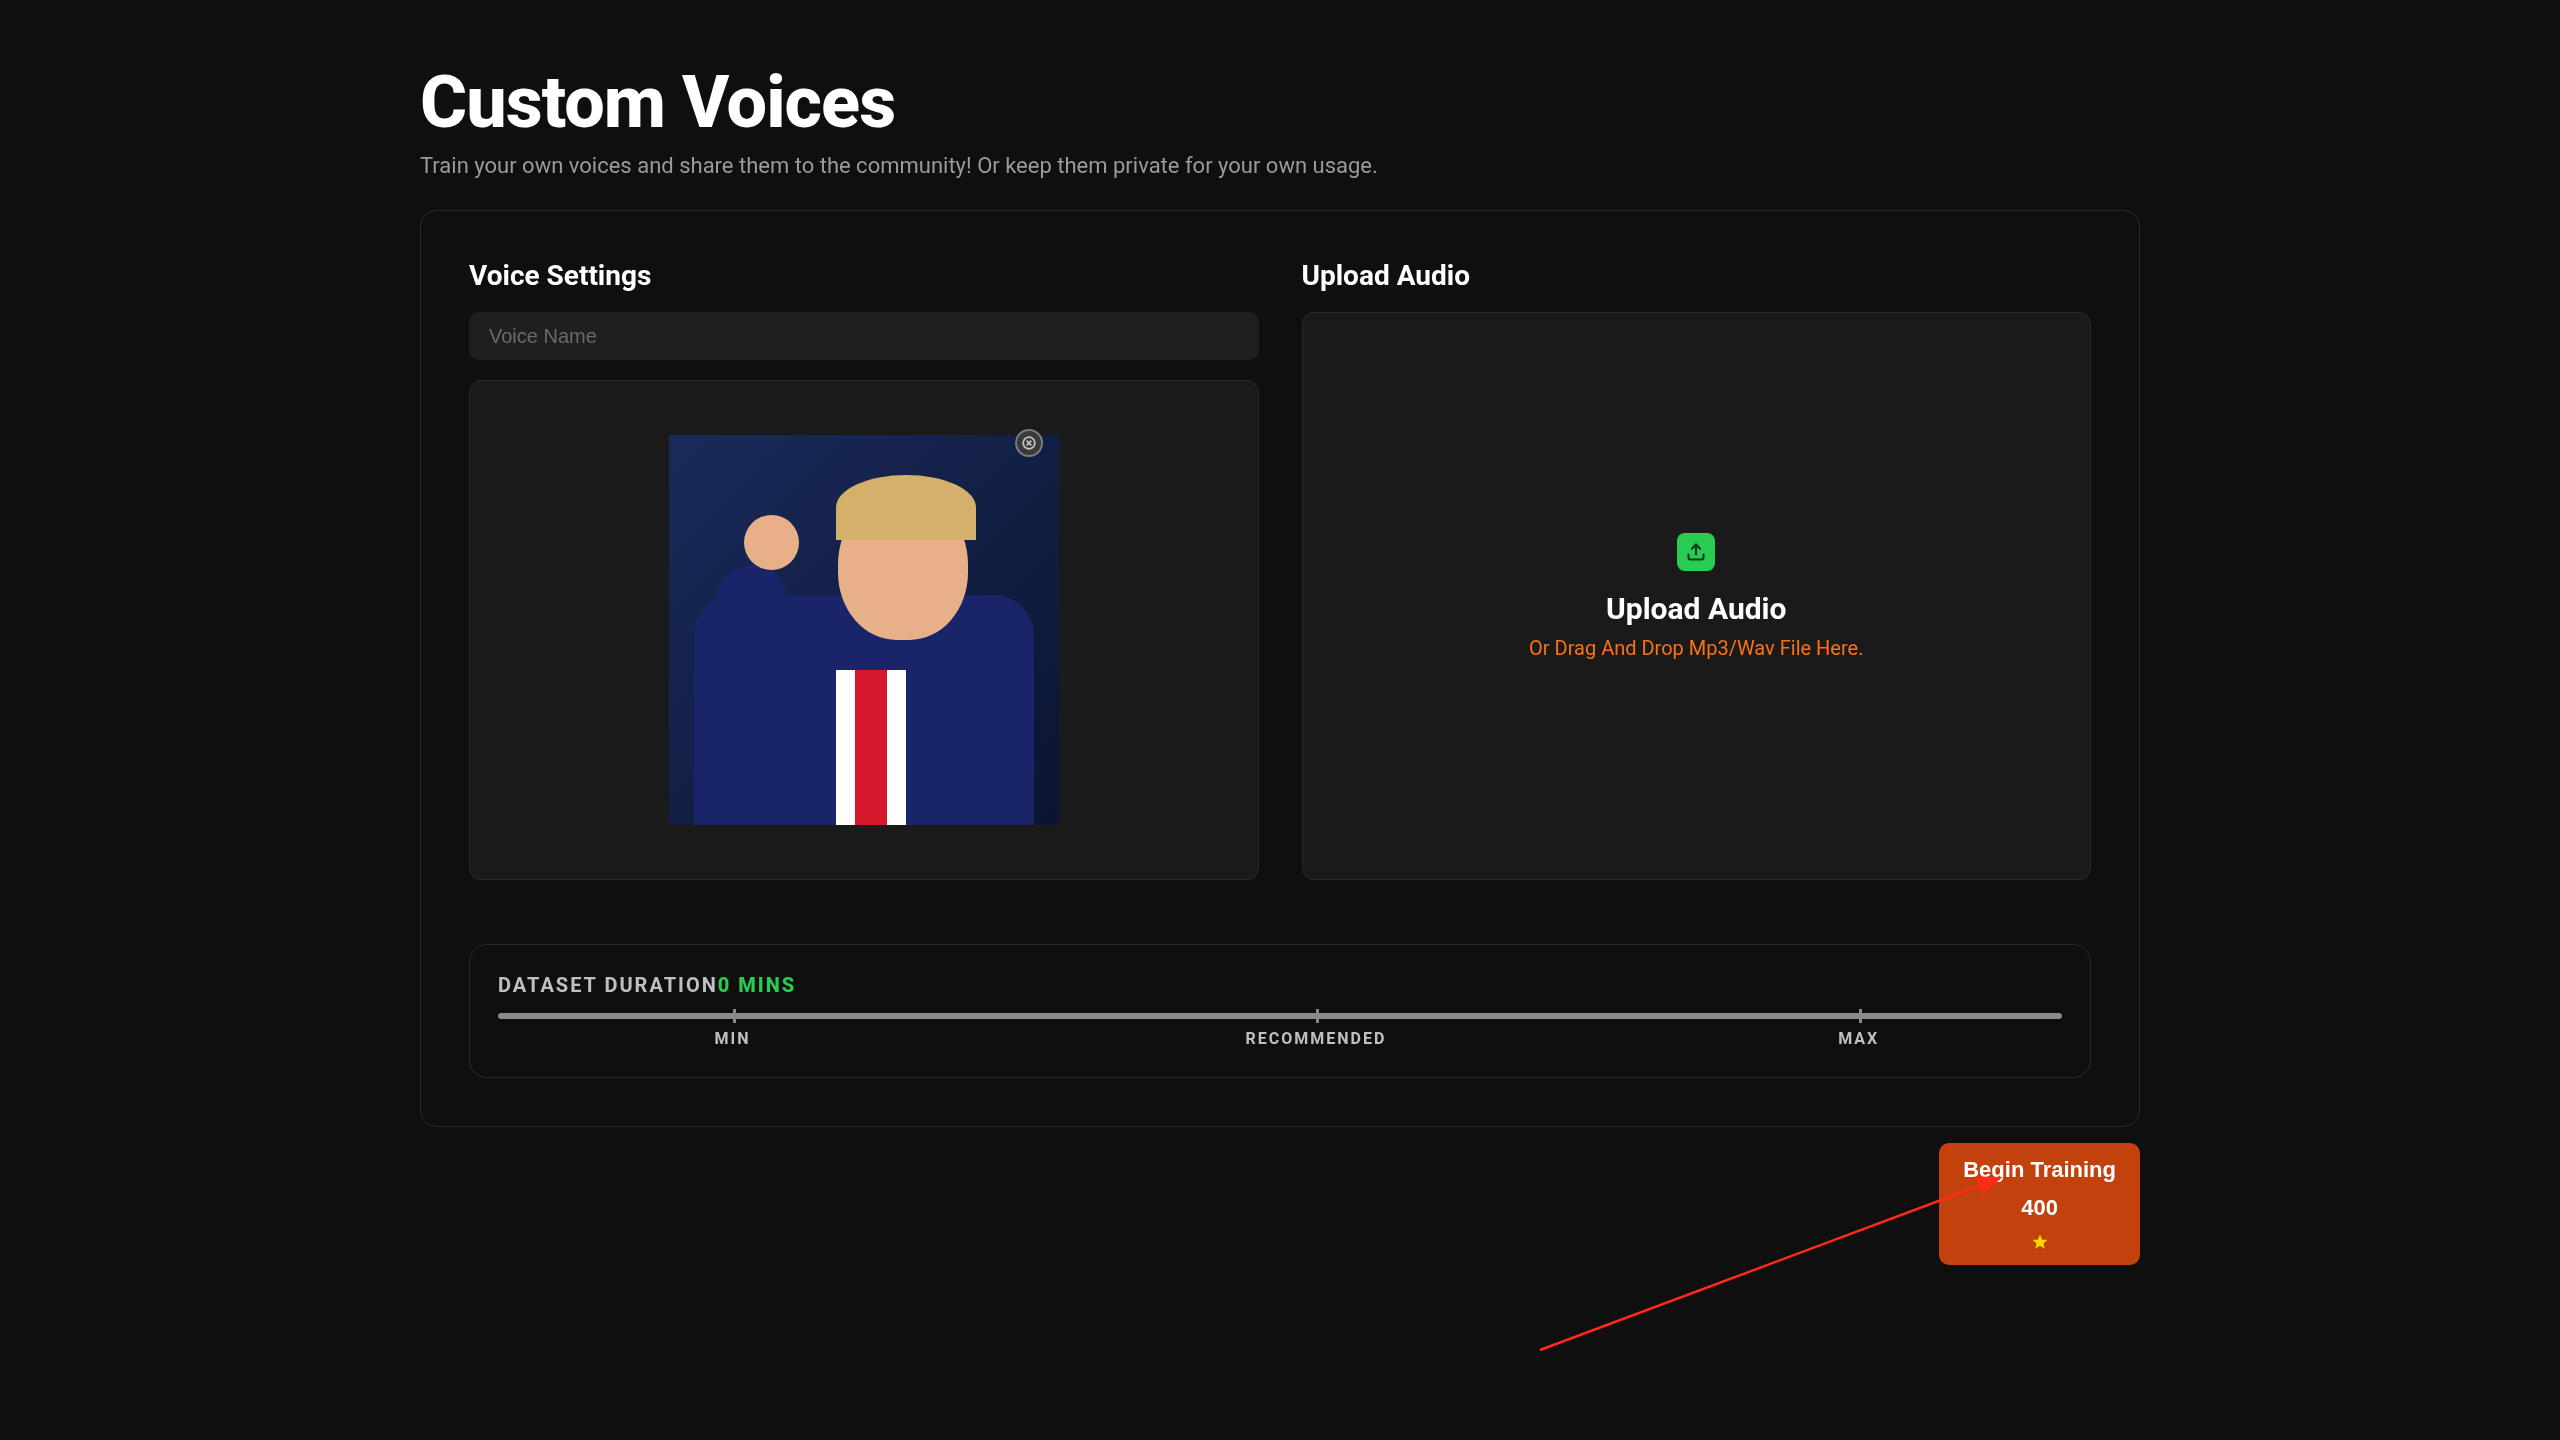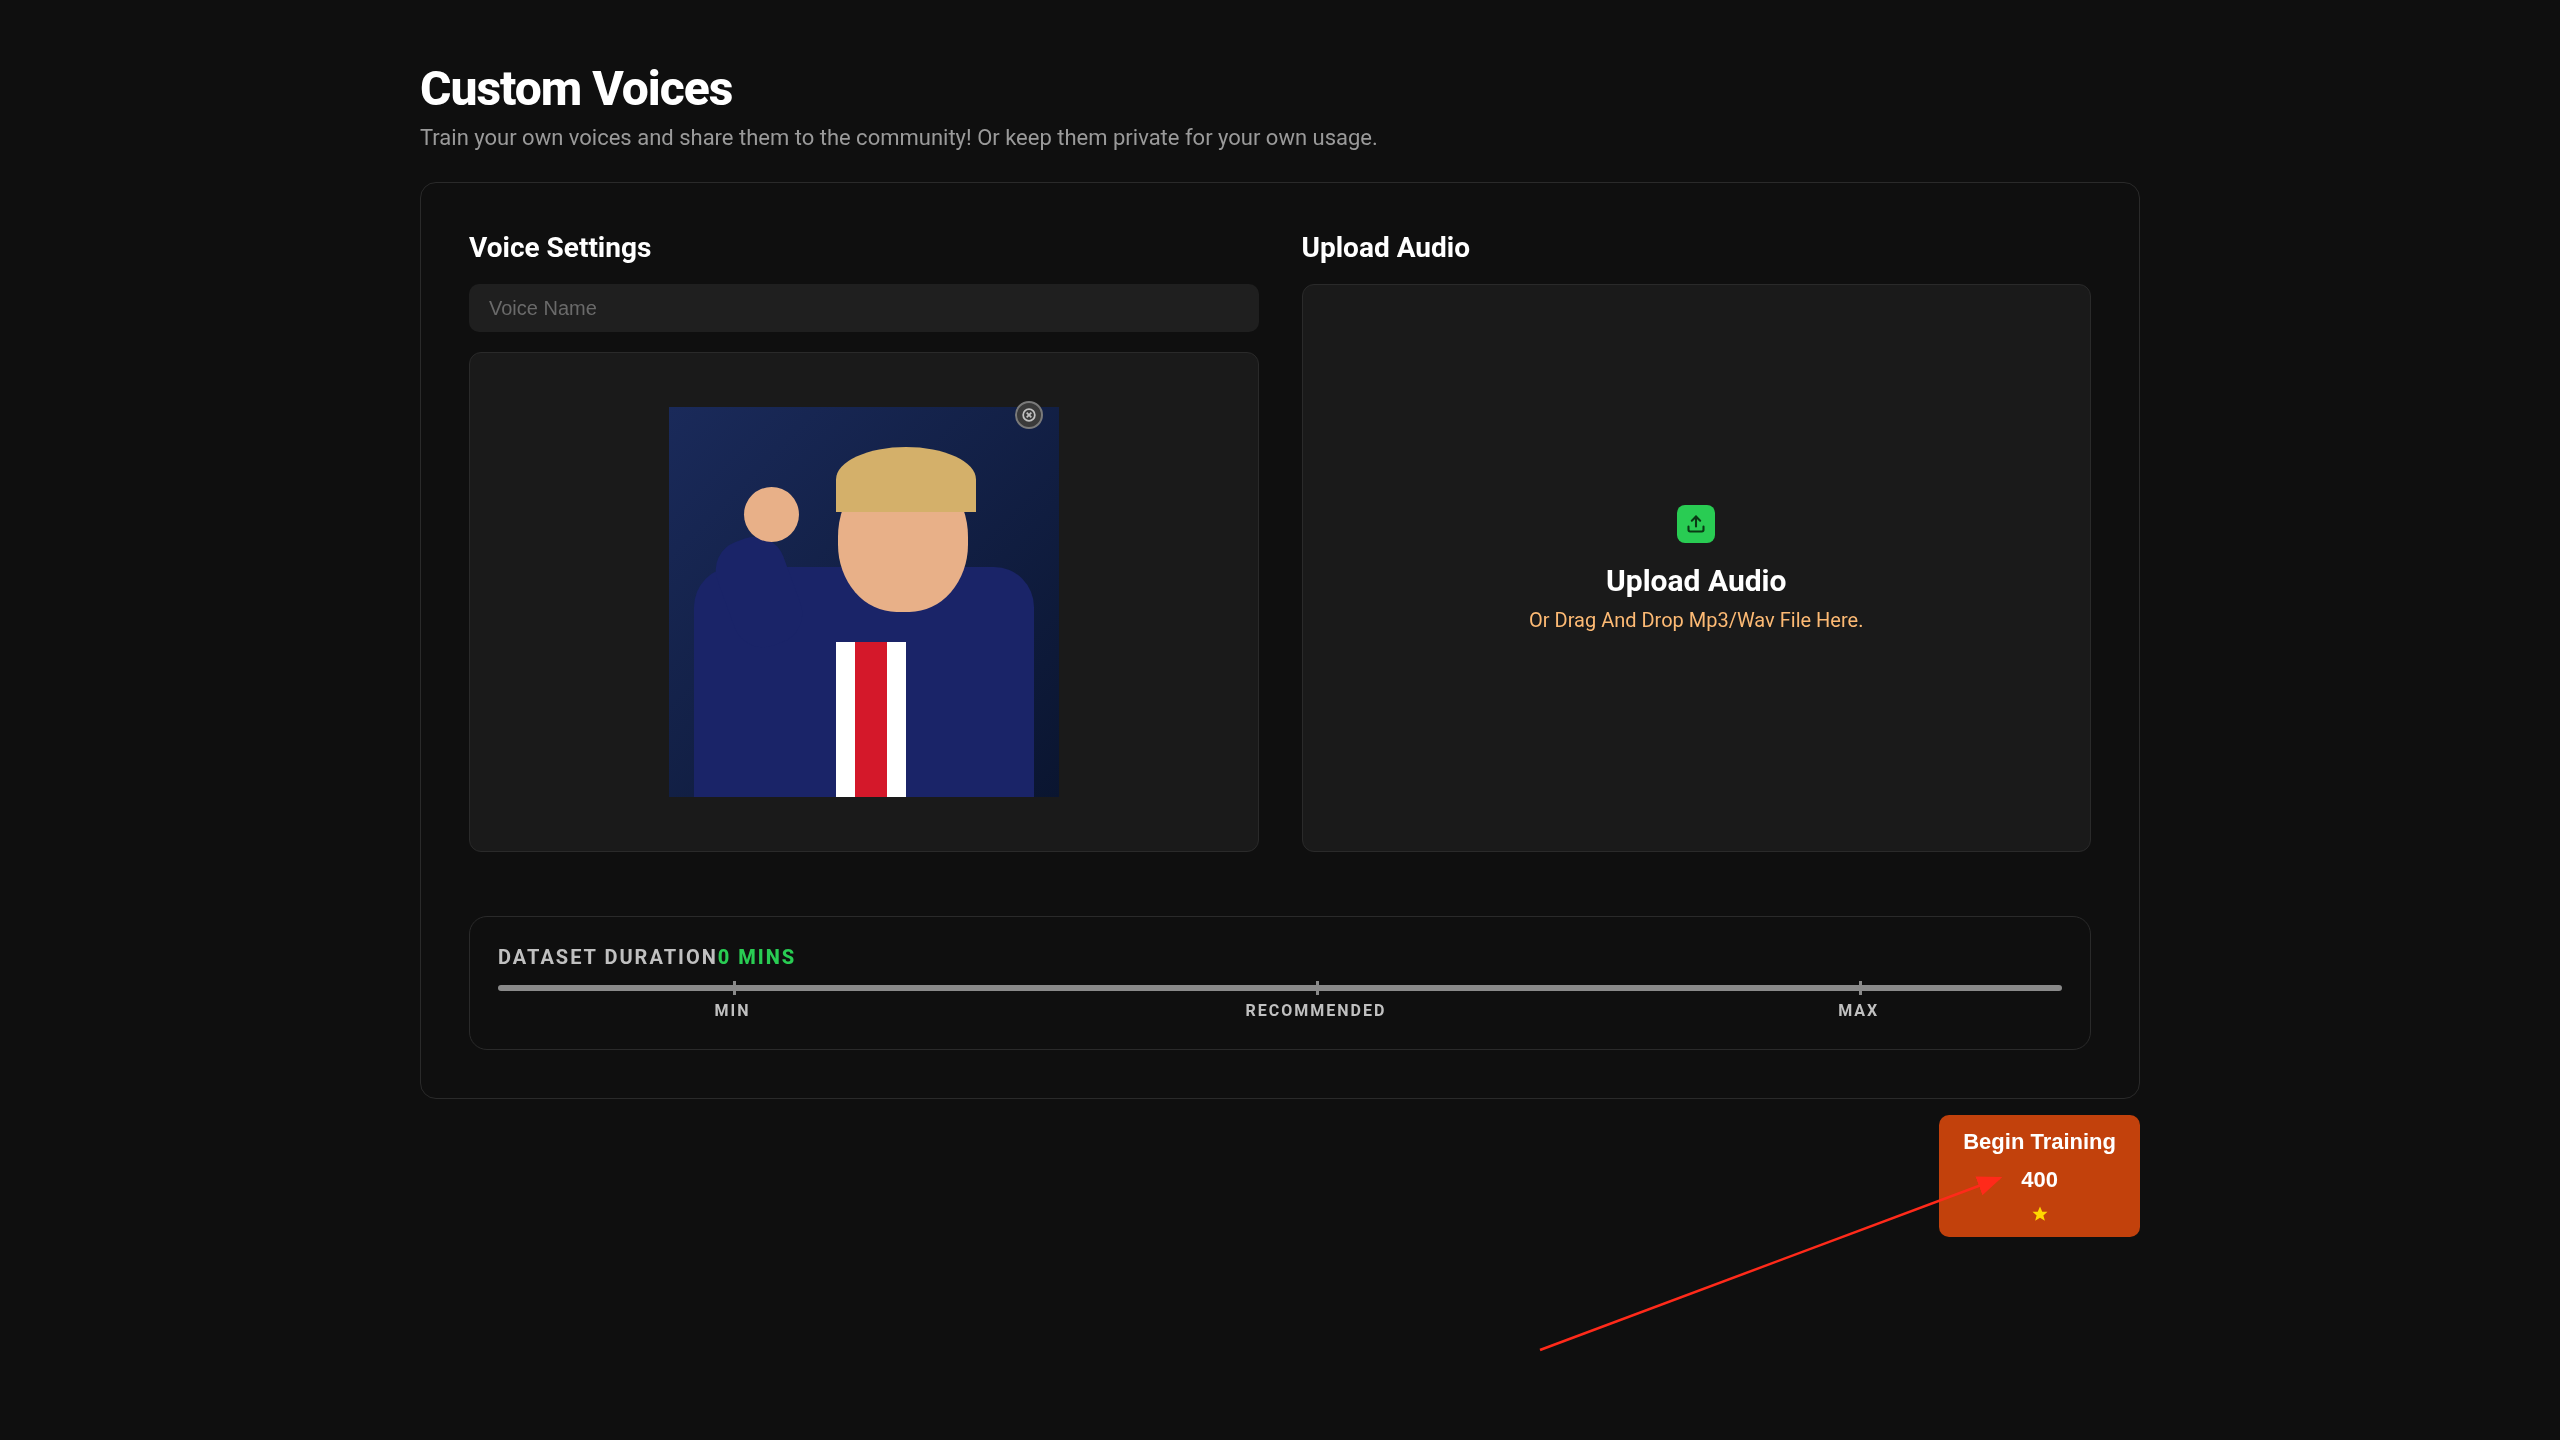--- a/index.html
+++ b/index.html
@@ -15,21 +15,21 @@
   width: 2560px;
   height: 1440px;
   overflow: hidden;
 }
 
 .container {
   padding: 60px 420px 0 420px;
 }
 
 .page-title {
-  font-size: 48px;
+  font-size: 72px;
   font-weight: 800;
   margin-bottom: 8px;
   letter-spacing: -1px;
 }
 
 .page-subtitle {
   font-size: 22px;
   color: #9a9a9a;
   margin-bottom: 32px;
 }
@@ -224,21 +224,21 @@
 }
 
 .upload-title {
   font-size: 30px;
   font-weight: 700;
   margin-bottom: 10px;
 }
 
 .upload-subtitle {
   font-size: 20px;
-  color: #fdba74;
+  color: #f97316;
 }
 
 .duration-card {
   margin-top: 64px;
   background: transparent;
   border: 1px solid #2a2a2a;
   border-radius: 18px;
   padding: 28px;
 }
 

